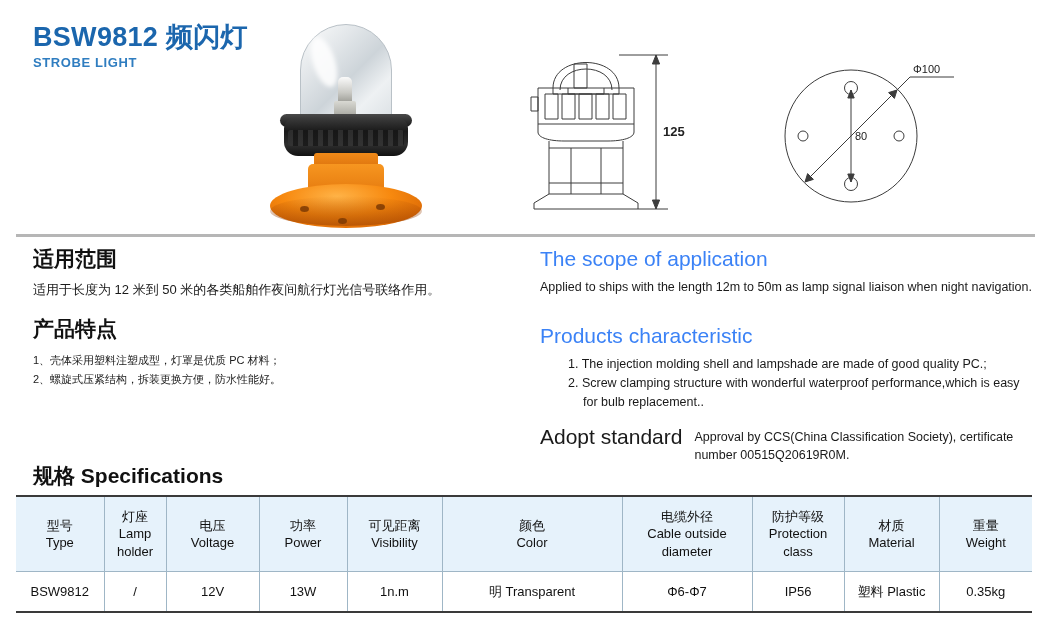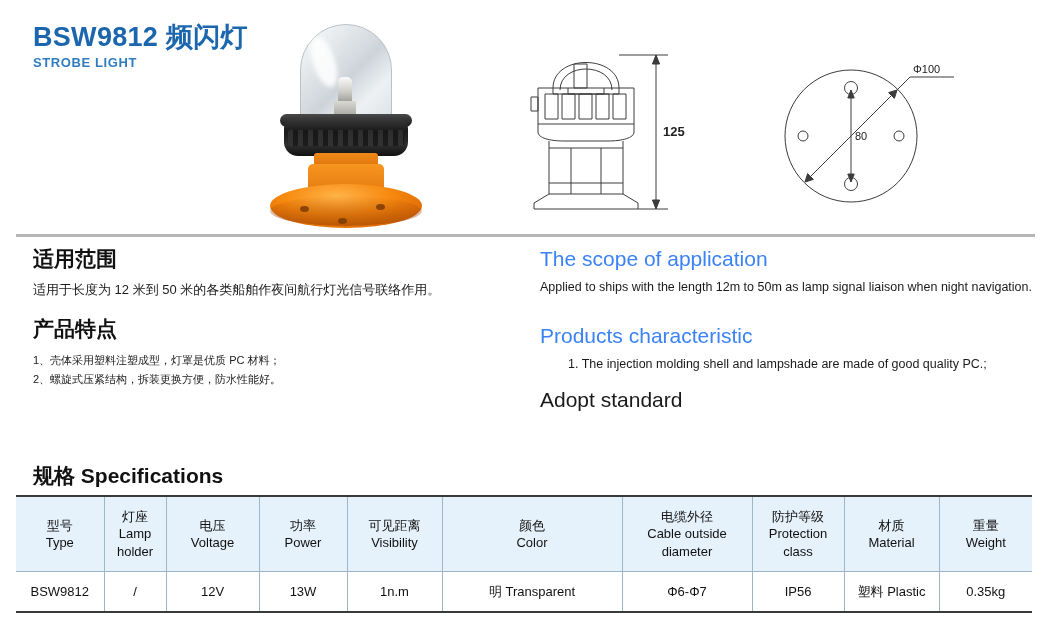--- a/index.html
+++ b/index.html
@@ -444,26 +444,28 @@
 
   <div class="col-en">
     <h2 class="h-en">The scope of application</h2>
     <p class="p-en">Applied to ships with the length 12m to 50m as lamp signal liaison when night navigation.</p>
 
     <div style="height:26px"></div>
 
     <h2 class="h-en">Products characteristic</h2>
     <ul class="feat-en">
       <li>1. The injection molding shell and lampshade are made of good quality PC.;</li>
+      <li>2. Screw clamping structure with wonderful waterproof performance,which is easy for bulb replacement..</li>
     </ul>
 
     <div class="block-gap-en"></div>
 
     <div class="adopt-row-en">
       <span class="adopt-title-en">Adopt standard</span>
+      <span class="adopt-body-en">Approval by CCS(China Classification Society), certificate number 00515Q20619R0M.</span>
     </div>
   </div>
 </div>
 
 <div class="spec-heading">规格 Specifications</div>
 
 <table class="spec-table">
   <colgroup>
     <col style="width:88px">
       <col style="width:62px">

